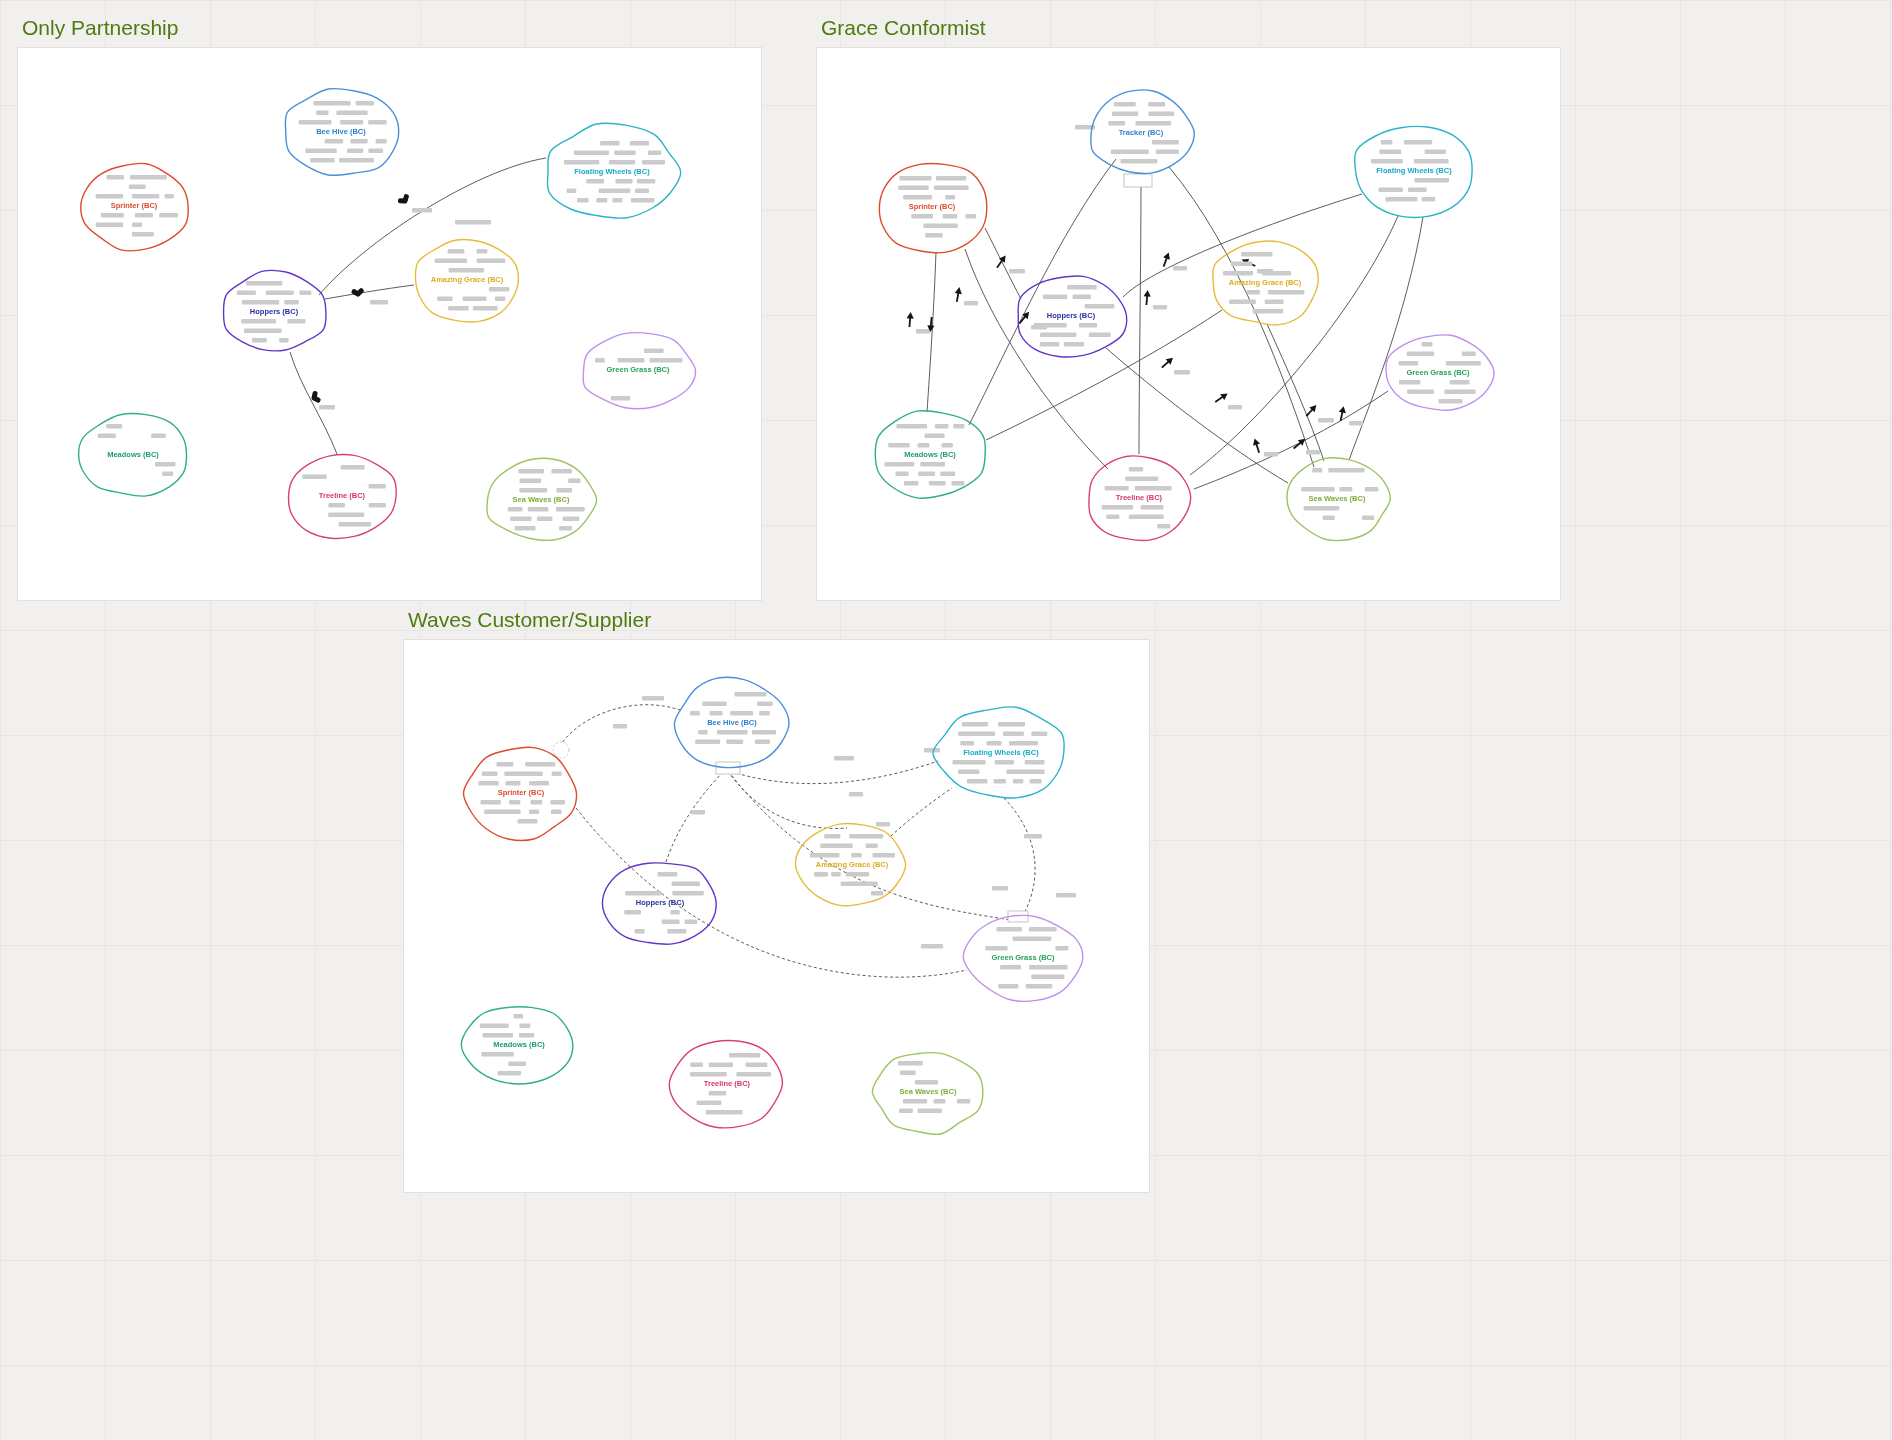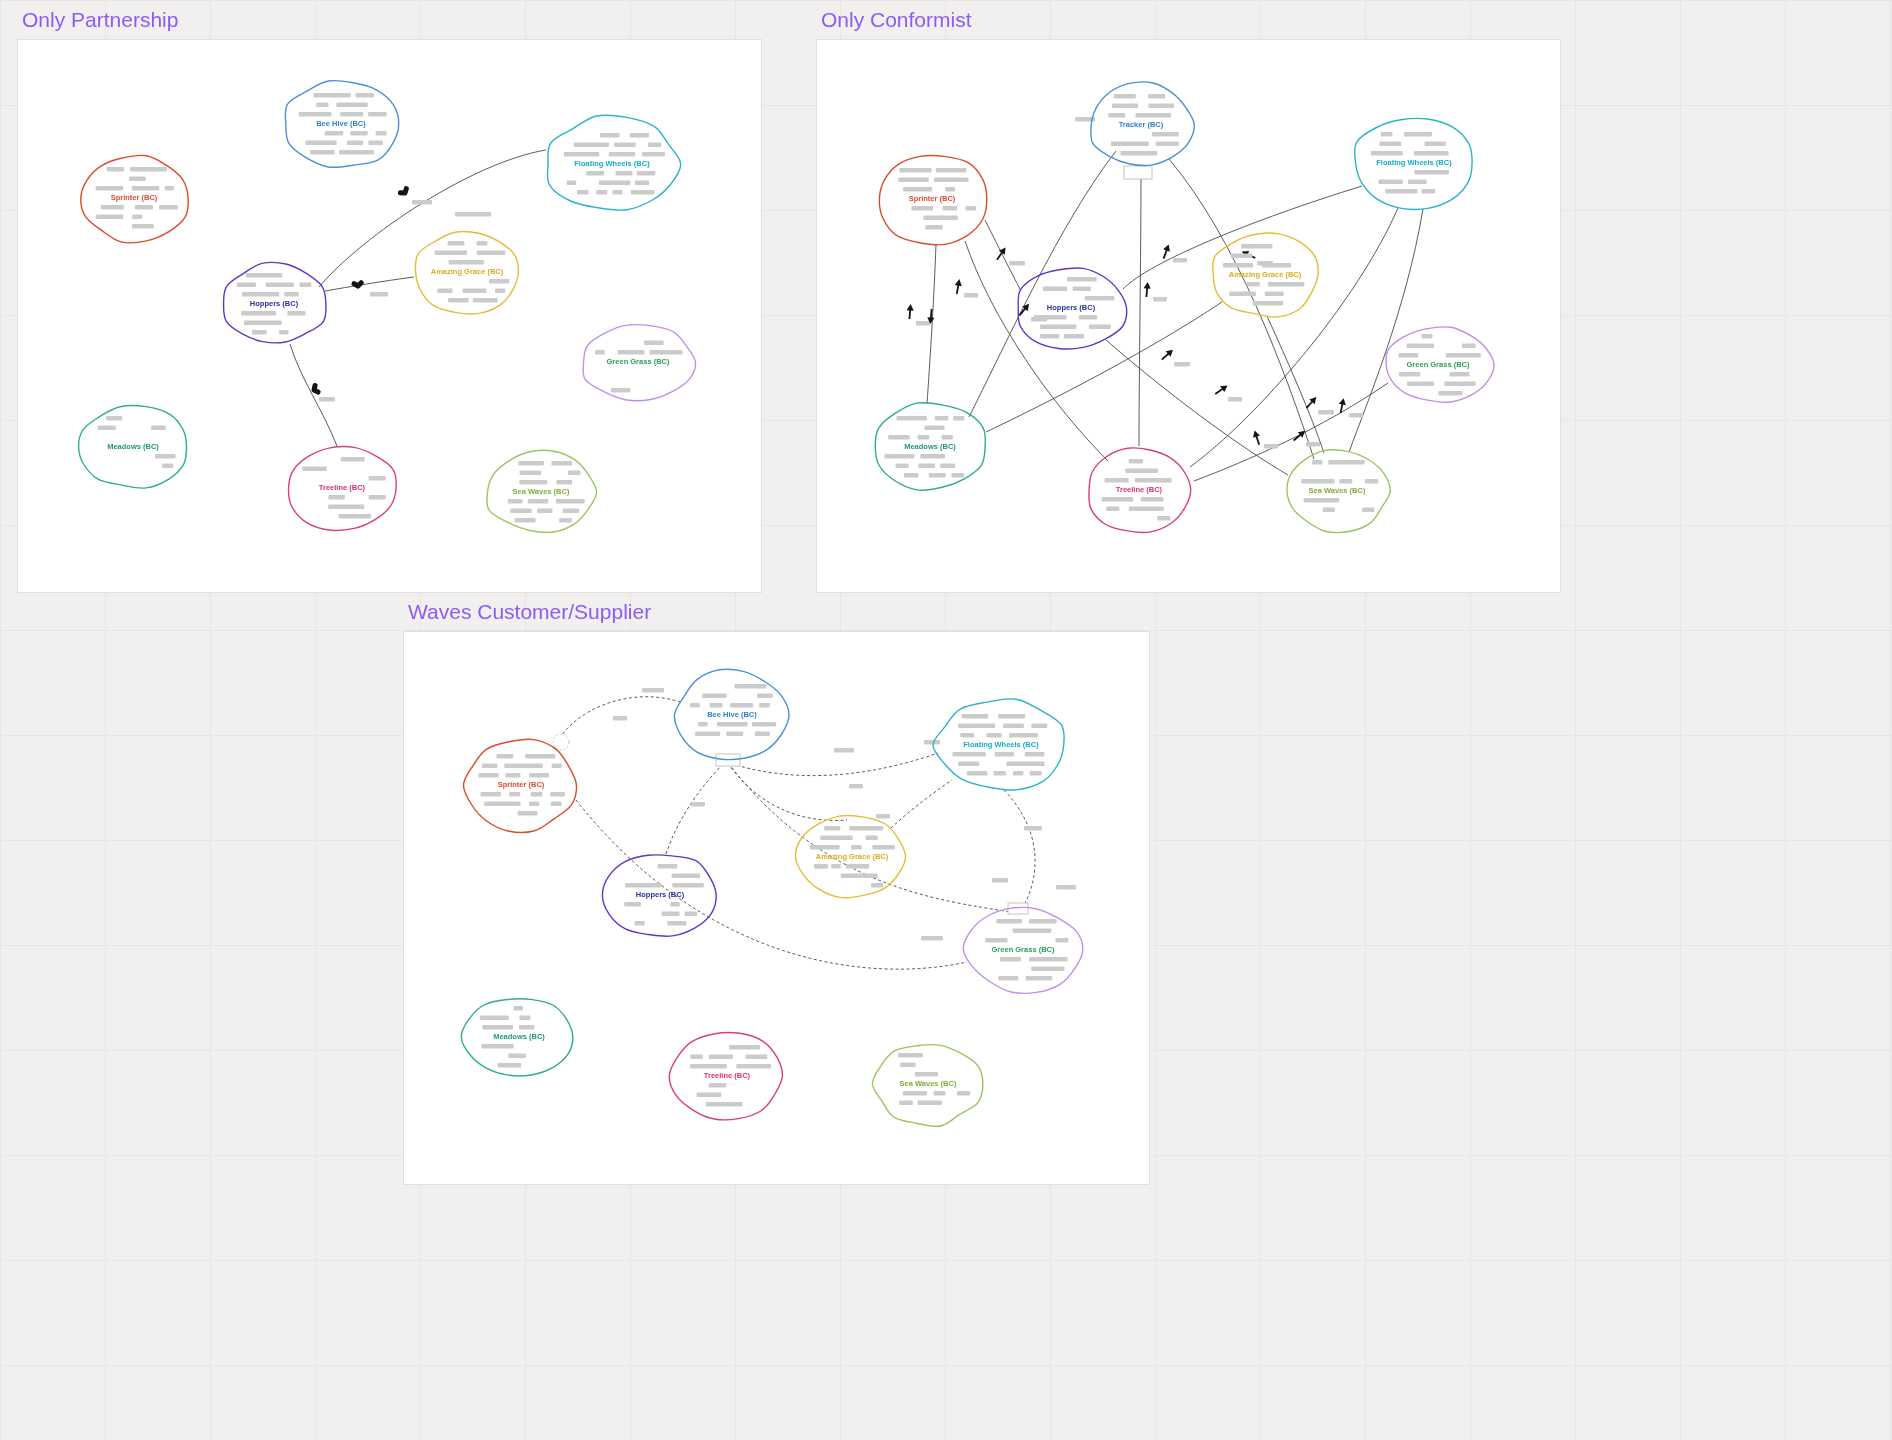--- a/index.html
+++ b/index.html
@@ -7,22 +7,22 @@
     width:1892px;height:1440px;position:relative;overflow:hidden;
     font-family:"Liberation Sans",sans-serif;
     background-color:#f1f0ee;
     background-image:
       linear-gradient(to right,#e8e6e4 1px,transparent 1px),
       linear-gradient(to bottom,#e8e6e4 1px,transparent 1px);
     background-size:105px 105px;
   }
   .frame-section{position:absolute;}
   .frame-title{
-    margin:0 0 6px 5px;font-size:21px;line-height:27px;
-    font-weight:400;color:#8b5cf6;white-space:nowrap;
+    margin:8px 0 6px 5px;font-size:21px;line-height:27px;
+    font-weight:400;color:#4d7c0f;white-space:nowrap;
   }
   .frame-canvas{
     background:#ffffff;border:1px solid #e2e0de;box-sizing:content-box;
   }
   svg{display:block;}
   text{user-select:none;}
 </style>
 </head>
 <body>
 
@@ -183,21 +183,21 @@
             <rect x="544.6" y="468.5" width="16.7" height="4.5" rx="1" fill="#cbcbcb"></rect>
             <rect x="496.7" y="478.0" width="20.8" height="4.5" rx="1" fill="#cbcbcb"></rect>
             <rect x="541.1" y="478.0" width="12.8" height="4.5" rx="1" fill="#cbcbcb"></rect>
             <text x="523" y="454" text-anchor="middle" font-size="7.5" font-weight="bold" fill="#83ab3a" font-family="&quot;Liberation Sans&quot;, sans-serif">Sea Waves (BC)</text>
           </g>
         </svg>
       </div>
   </section>
 
   <section class="frame-section" style="left:816px;top:6px;">
-    <h2 class="frame-title">Only Conformist</h2>
+    <h2 class="frame-title">Grace Conformist</h2>
     <div class="frame-canvas" style="width:743px;height:552px;">
         <svg viewBox="0 0 743 552" width="743" height="552">
           <path d="M119 204 C117 260 113 320 110 364" fill="none" stroke="#4a4a4a" stroke-width="0.9"></path>
           <path d="M148 201 C175 280 235 365 291 421" fill="none" stroke="#4a4a4a" stroke-width="0.9"></path>
           <path d="M299 111 C243 183 191 300 152 377" fill="none" stroke="#4a4a4a" stroke-width="0.9"></path>
           <path d="M324 127 C324 220 322 330 322 406" fill="none" stroke="#4a4a4a" stroke-width="0.9"></path>
           <path d="M352 119 C420 200 468 330 497 419" fill="none" stroke="#4a4a4a" stroke-width="0.9"></path>
           <path d="M545 146 C435 180 332 222 306 249" fill="none" stroke="#4a4a4a" stroke-width="0.9"></path>
           <path d="M581 168 C540 262 440 378 373 427" fill="none" stroke="#4a4a4a" stroke-width="0.9"></path>
           <path d="M606 169 C589 270 551 360 532 412" fill="none" stroke="#4a4a4a" stroke-width="0.9"></path>

